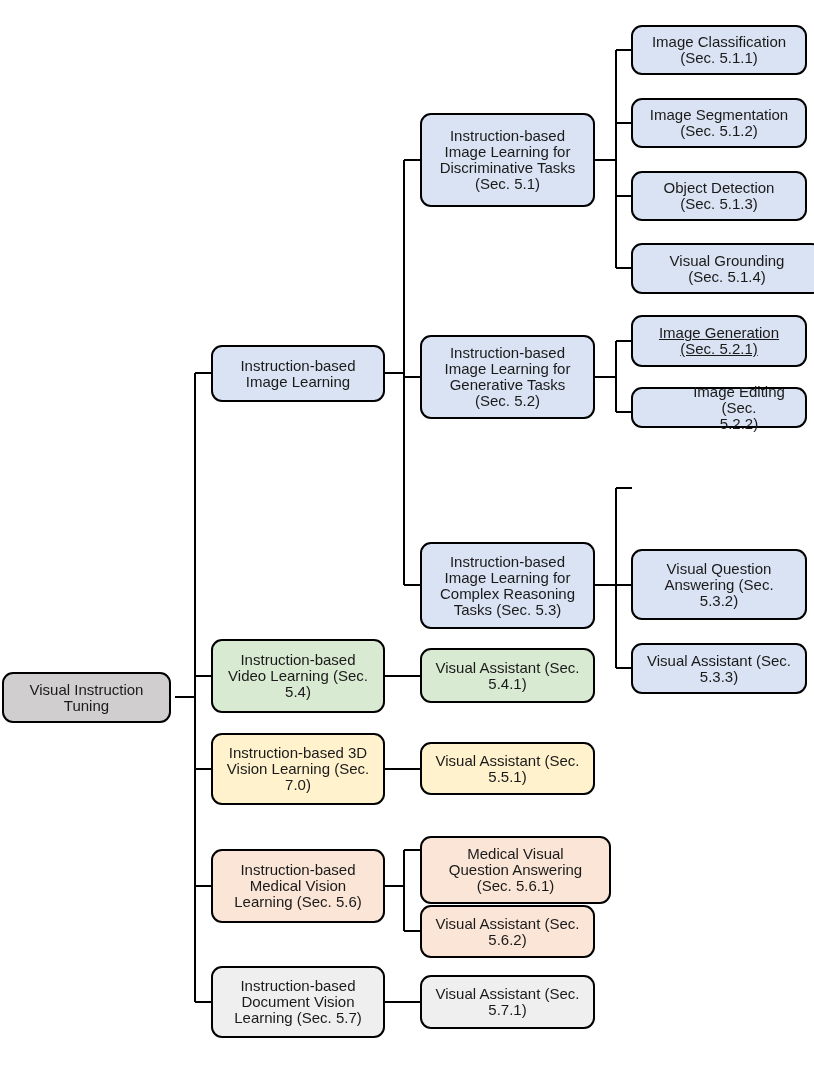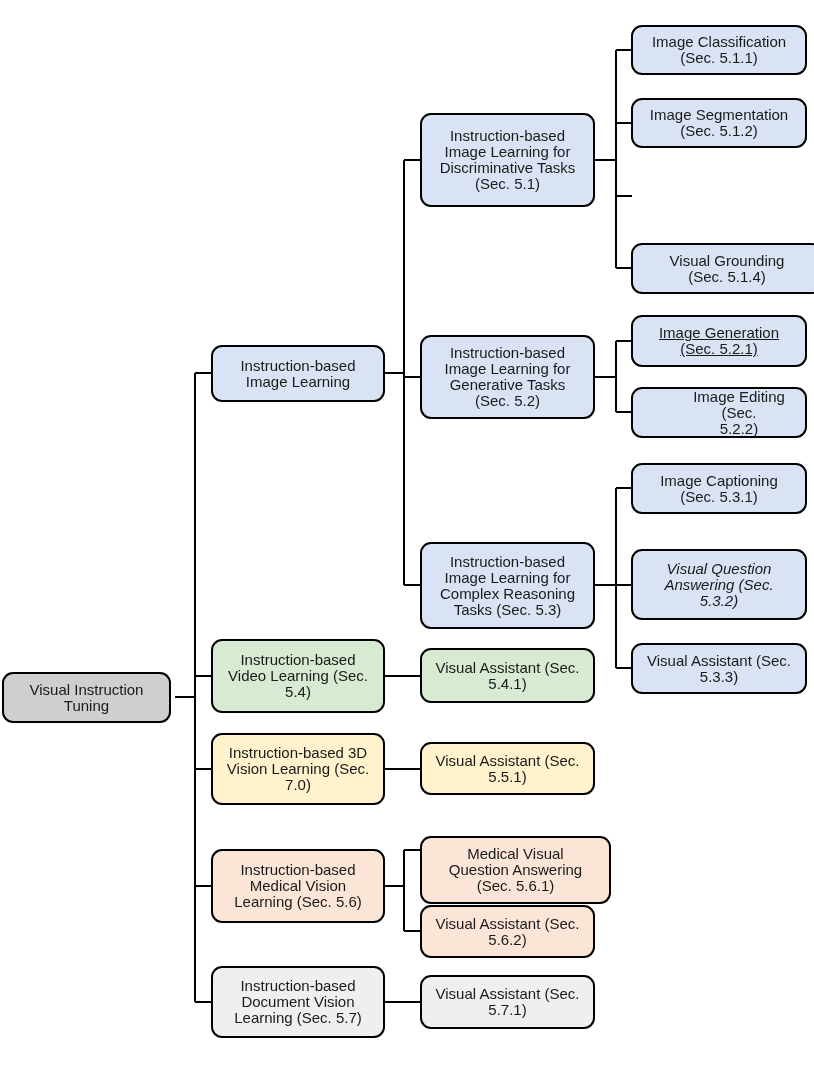--- a/index.html
+++ b/index.html
@@ -116,27 +116,27 @@
 (Sec. 5.6.1)</div>
   <div class="node" style="left: 420px; top: 905px; width: 175px; height: 53px; background-color: rgb(251, 229, 214);">Visual Assistant (Sec.
 5.6.2)</div>
   <div class="node" style="left: 420px; top: 975px; width: 175px; height: 54px; background-color: rgb(239, 239, 239);">Visual Assistant (Sec.
 5.7.1)</div>
 
   <div class="node" style="left: 631px; top: 25px; width: 176px; height: 50px; background-color: rgb(218, 227, 243);">Image Classification
 (Sec. 5.1.1)</div>
   <div class="node" style="left: 631px; top: 98px; width: 176px; height: 50px; background-color: rgb(218, 227, 243);">Image Segmentation
 (Sec. 5.1.2)</div>
+  <div class="node" style="left: 631px; top: 171px; width: 176px; height: 50px; background-color: rgb(218, 227, 243);">Object Detection
+(Sec. 5.1.3)</div>
   <div class="node" style="left: 631px; top: 243px; width: 192px; height: 51px; background-color: rgb(218, 227, 243);">Visual Grounding
 (Sec. 5.1.4)</div>
   <div class="node" style="left: 631px; top: 315px; width: 176px; height: 52px; background-color: rgb(218, 227, 243); text-decoration: underline;">Image Generation
 (Sec. 5.2.1)</div>
-  <div class="node" style="left: 631px; top: 387px; width: 176px; height: 51px; background-color: rgb(218, 227, 243); padding-left: 44px;">Image Editing (Sec.
+  <div class="node" style="left: 631px; top: 387px; width: 176px; height: 41px; background-color: rgb(218, 227, 243); padding-left: 44px;">Image Editing (Sec.
 5.2.2)</div>
-  <div class="node" style="left: 631px; top: 463px; width: 176px; height: 51px; background-color: rgb(218, 227, 243);">Image Captioning
-(Sec. 5.3.1)</div>
-  <div class="node" style="left: 631px; top: 549px; width: 176px; height: 71px; background-color: rgb(218, 227, 243); font-style: italic;">Visual Question
+  <div class="node" style="left: 631px; top: 549px; width: 176px; height: 71px; background-color: rgb(218, 227, 243);">Visual Question
 Answering (Sec.
 5.3.2)</div>
   <div class="node" style="left: 631px; top: 643px; width: 176px; height: 51px; background-color: rgb(218, 227, 243);">Visual Assistant (Sec.
 5.3.3)</div>
 
 </div>
 
 </body></html>

